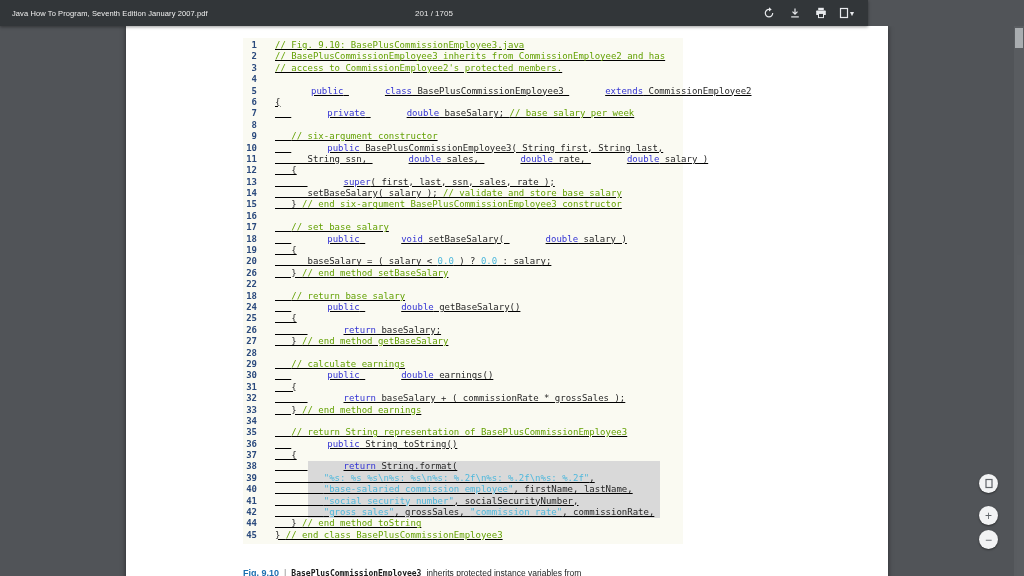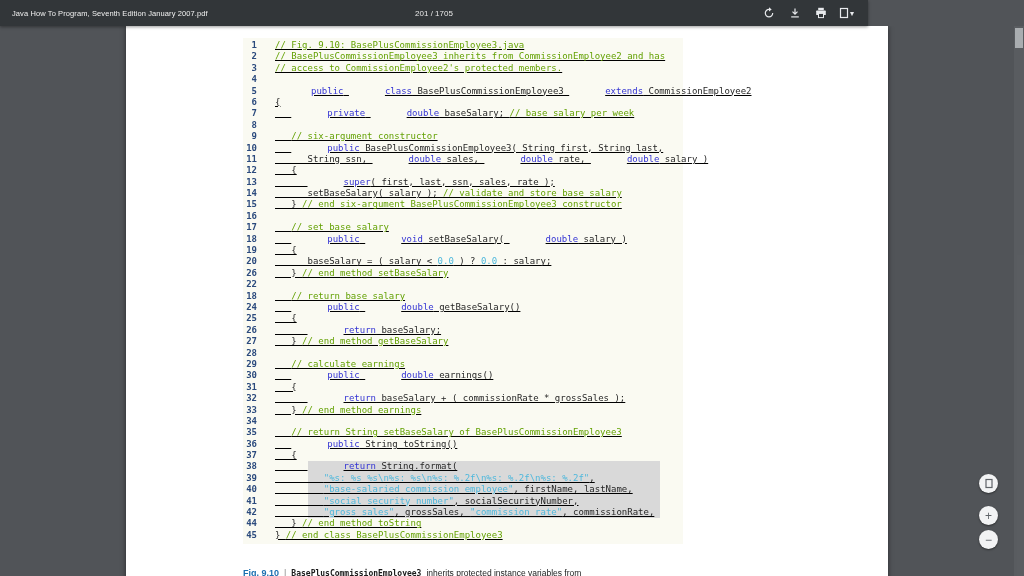--- a/index.html
+++ b/index.html
@@ -220,21 +220,21 @@
           <div class="code-line">
             <span class="ln">33</span>
             <span class="code"><span class="tok-p">   } </span><span class="tok-c">// end method earnings</span></span>
           </div>
           <div class="code-line">
             <span class="ln">34</span>
             <span class="code"></span>
           </div>
           <div class="code-line">
             <span class="ln">35</span>
-            <span class="code"><span class="tok-p">   </span><span class="tok-c">// return String setBaseSalary of BasePlusCommissionEmployee3</span></span>
+            <span class="code"><span class="tok-p">   </span><span class="tok-c">// return String representation of BasePlusCommissionEmployee3</span></span>
           </div>
           <div class="code-line">
             <span class="ln">36</span>
             <span class="code"><span class="tok-p">   </span><span class="tok-k">public</span><span class="tok-p"> String toString()</span></span>
           </div>
           <div class="code-line">
             <span class="ln">37</span>
             <span class="code"><span class="tok-p">   {</span></span>
           </div>
           <div class="code-line hl">

